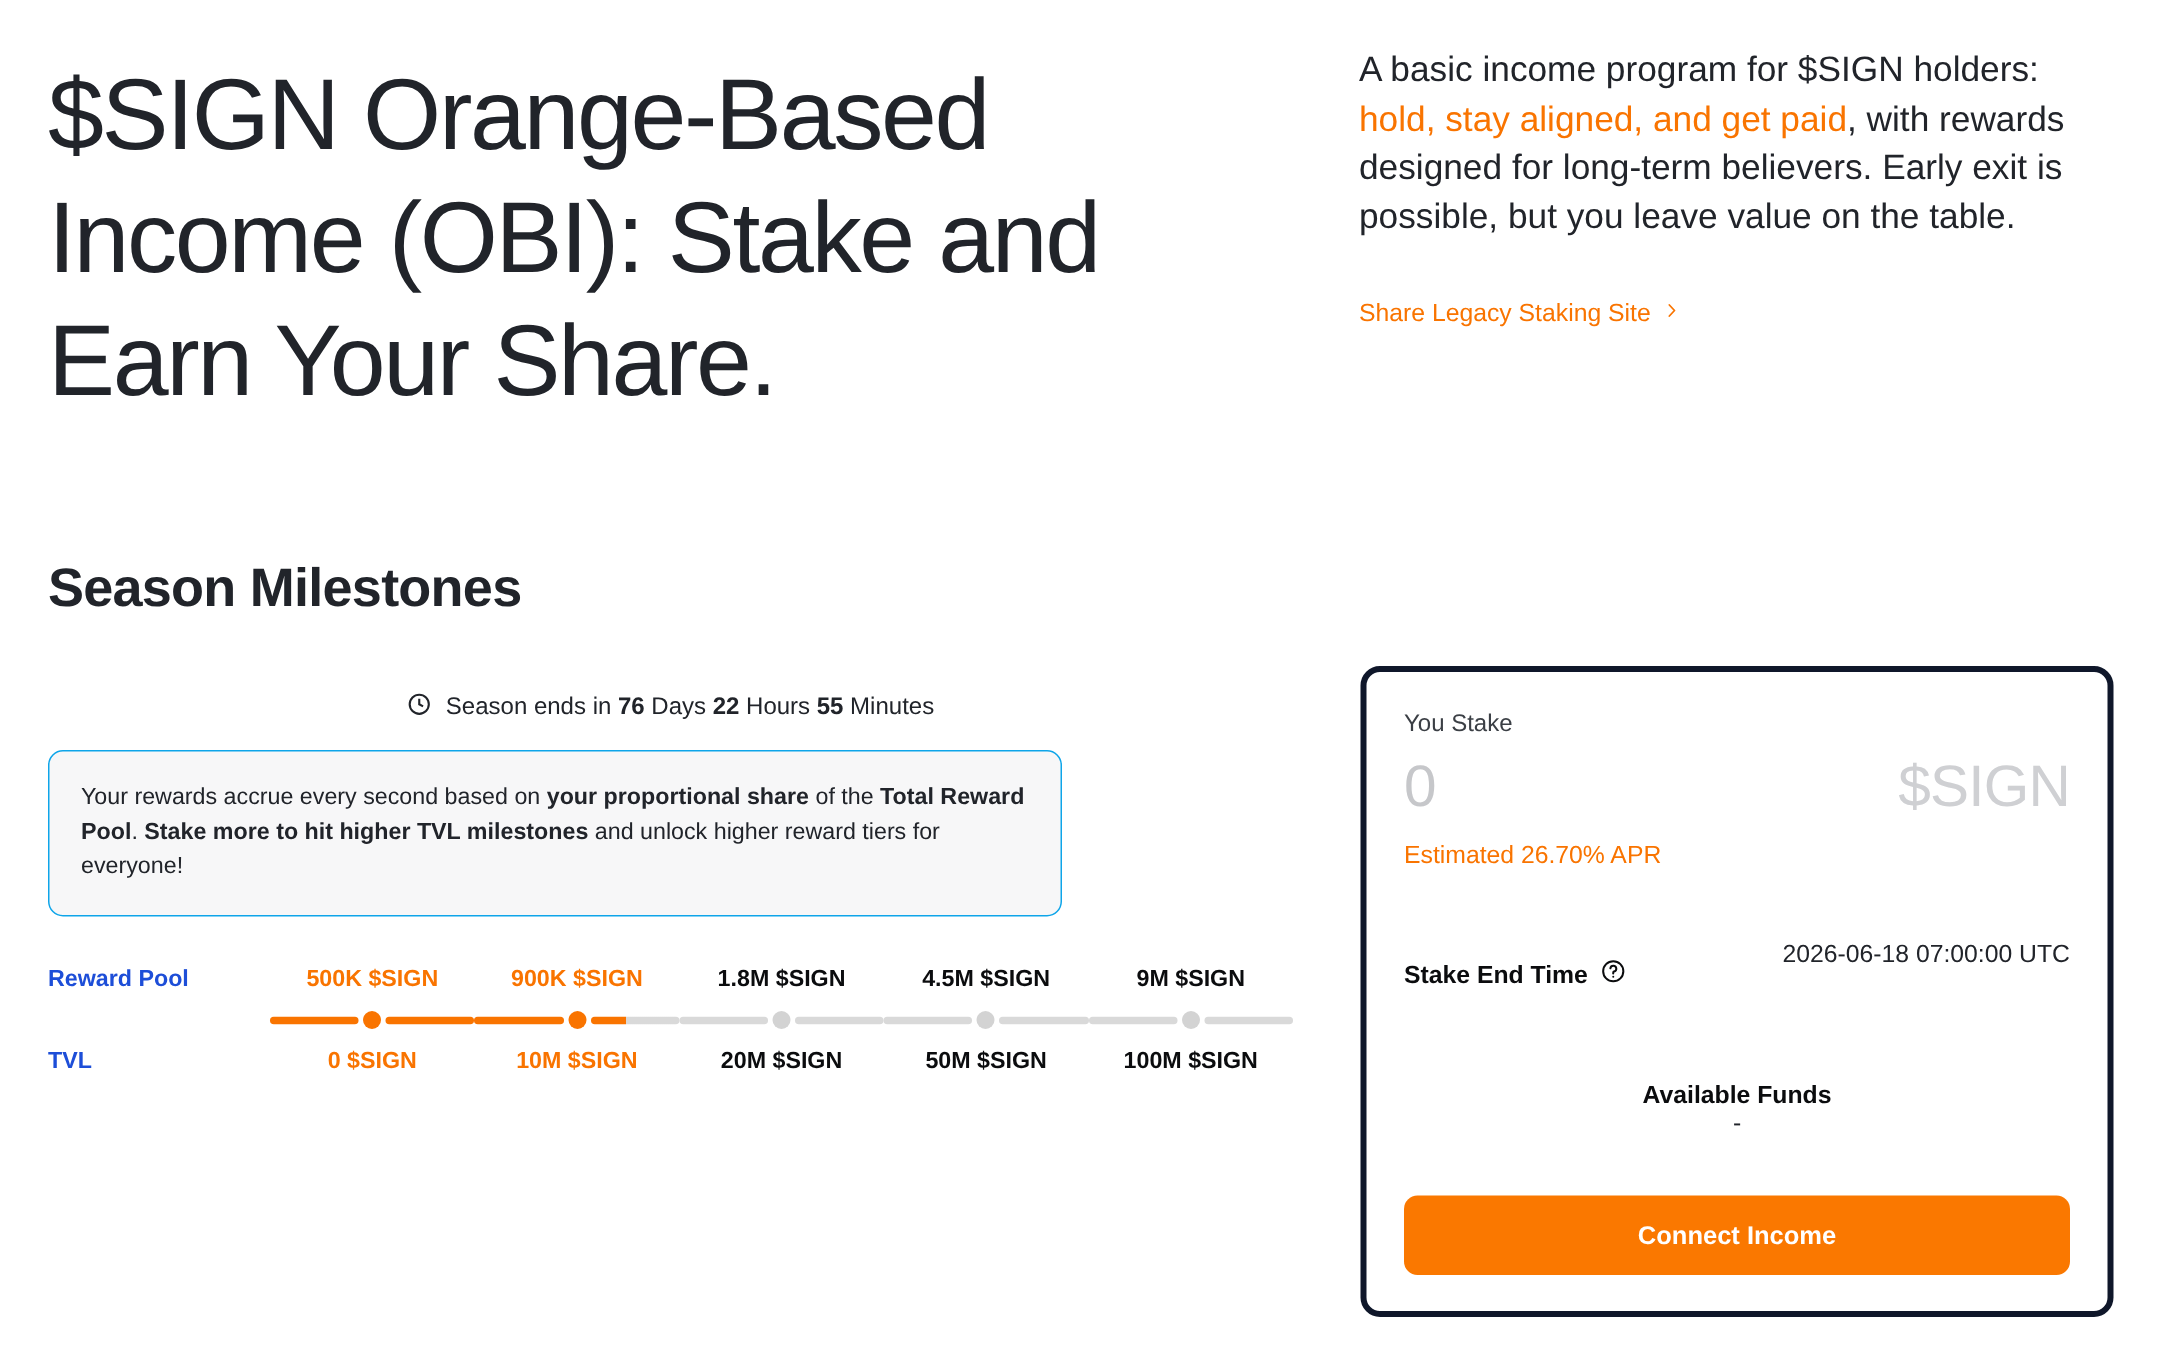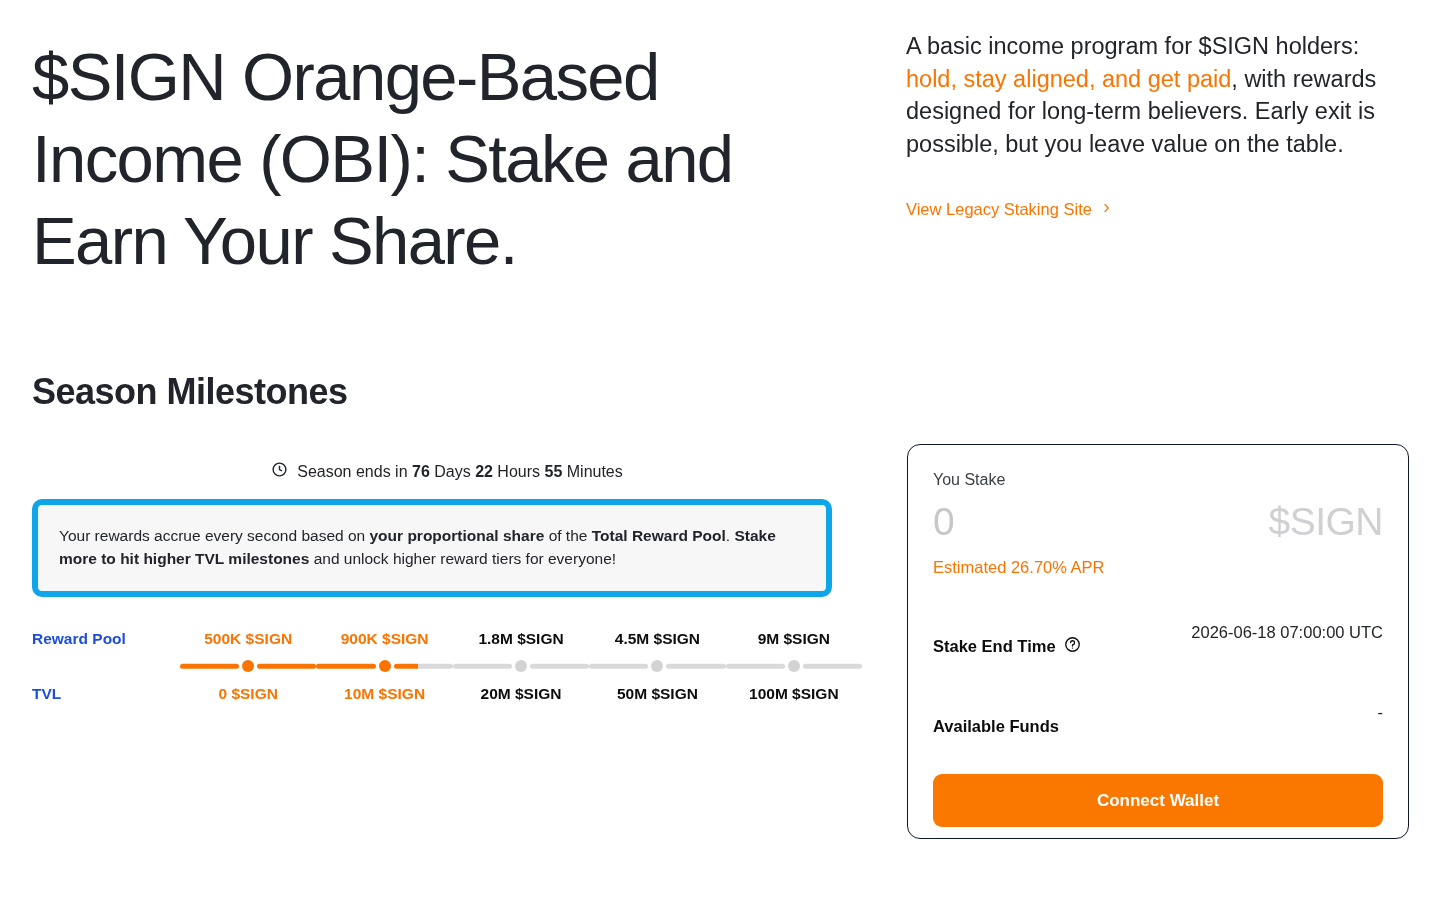--- a/index.html
+++ b/index.html
@@ -74,23 +74,23 @@
     background: #f3f4f5;
     border: none;
     display: flex;
     align-items: center;
     justify-content: center;
     cursor: pointer;
   }
 
   .rules-box {
     margin-top: 17px;
-    width: 800px;
+    width: 676px;
     background: #f7f7f8;
-    border: 6px solid #0ea5e9;
+    border: 1px solid #0ea5e9;
     border-radius: 10px;
     padding: 19px 21px 21px 21px;
   }
   .rules-text {
     font-size: 15.5px;
     line-height: 23px;
     color: #21242a;
   }
   .rules-text b { font-weight: 700; }
 
@@ -198,23 +198,23 @@
     text-decoration: none;
     cursor: pointer;
   }
 
   .stake-card {
     position: absolute;
     left: 1px;
     top: 444px;
     width: 502px;
     background: #ffffff;
-    border: 1px solid #0f172a;
+    border: 4px solid #0f172a;
     border-radius: 13px;
-    padding: 26px 25px 11px 25px;
+    padding: 26px 25px 24px 25px;
   }
   .card-label {
     font-size: 16px;
     color: #3b3f45;
   }
   .stake-input-row {
     display: flex;
     align-items: baseline;
     justify-content: space-between;
     margin-top: 11px;
@@ -254,21 +254,21 @@
     gap: 8px;
     font-size: 16.5px;
     font-weight: 700;
     color: #0b0c0e;
     margin-top: 28px;
   }
   .kv-val {
     font-size: 16.5px;
     color: #21242a;
   }
-  .kv-row.funds { margin-top: 32px; }
+  .kv-row.funds { margin-top: 32px; flex-direction: column; }
 
   .connect-btn {
     display: block;
     width: 100%;
     margin-top: 38px;
     height: 53px;
     border: none;
     border-radius: 9px;
     background: #fa7800;
     color: #ffffff;
@@ -363,21 +363,21 @@
 
       </div>
     </div>
   </div>
 
   <div class="right-col">
 
     <p class="intro-text"><span>A basic income program for $SIGN holders: </span><span class="hl">hold, stay aligned, and get paid</span><span>, with rewards designed for long-term believers. Early exit is possible, but you leave value on the table.</span></p>
 
     <a class="legacy-link">
-      <span>View Legacy Staking Site</span>
+      <span>Share Legacy Staking Site</span>
       <span>
         <svg width="11" height="14" viewBox="0 0 24 24" fill="none" stroke="#f97400" stroke-width="2.6" stroke-linecap="round" stroke-linejoin="round">
           <polyline points="8.5,4 16,12 8.5,20"></polyline>
         </svg>
       </span>
     </a>
 
     <div class="stake-card">
 
       <div class="card-label">You Stake</div>
@@ -401,16 +401,16 @@
           </span>
         </span>
         <span class="kv-val">2026-06-18 07:00:00 UTC</span>
       </div>
 
       <div class="kv-row funds">
         <span class="kv-key">Available Funds</span>
         <span class="kv-val">-</span>
       </div>
 
-      <button class="connect-btn">Connect Wallet</button>
+      <button class="connect-btn">Connect Income</button>
     </div>
   </div>
 </div>
 
 </body></html>

